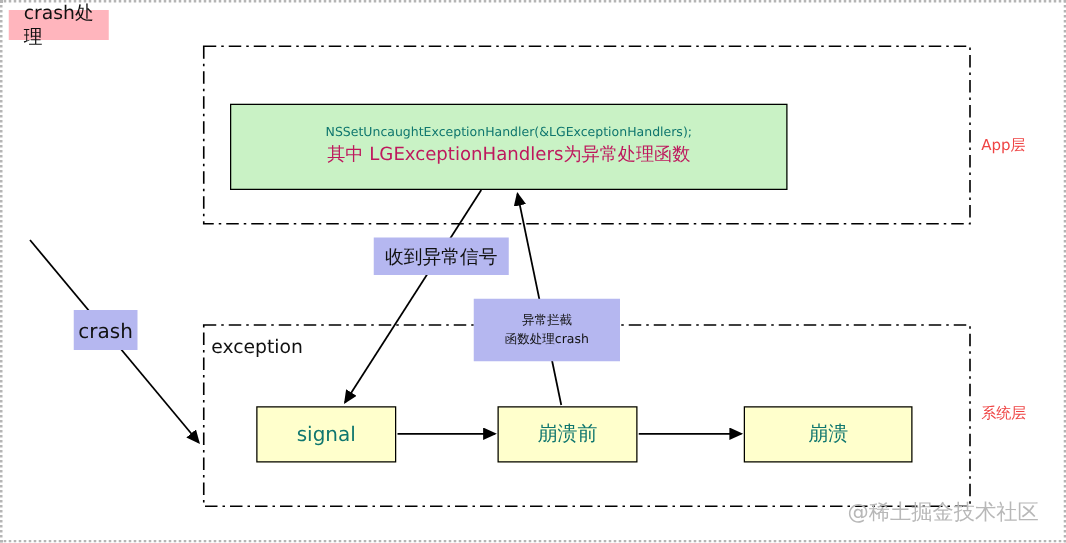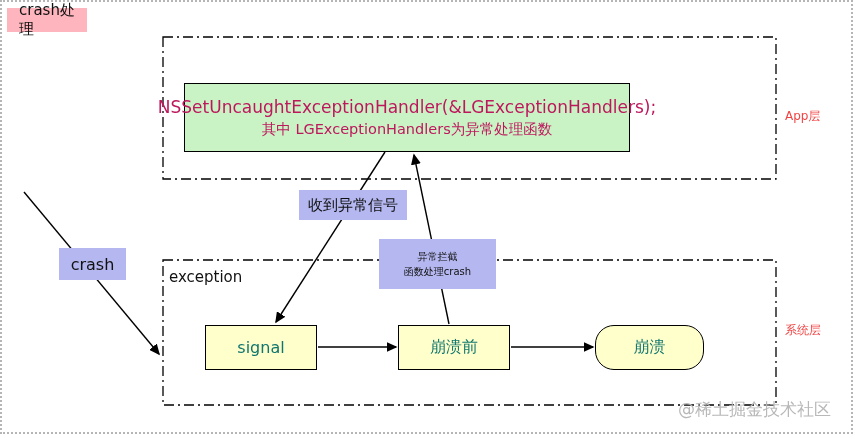--- a/index.html
+++ b/index.html
@@ -20,42 +20,42 @@
     left:5px;top:6px;width:80px;height:24px;
     background:#ffb5bd;color:#111;
     font-size:15px;display:flex;align-items:center;justify-content:center;padding-left:12px;
   }
   .handler-box{
     left:182px;top:81px;width:446px;height:69px;
     background:#c9f2c5;border:1px solid #000;
     display:flex;flex-direction:column;align-items:center;justify-content:center;
     line-height:1.45;
   }
-  .handler-line1{font-size:17px;color:#be185d;white-space:nowrap;}
+  .handler-line1{font-size:10px;color:#0f766e;white-space:nowrap;}
   .handler-line2{font-size:14.5px;color:#be185d;white-space:nowrap;}
 
   .layer-label{font-size:12px;color:#ef4444;white-space:nowrap;}
   .exception-label{left:167px;top:266px;font-size:15px;color:#111;}
 
   .node{
     top:323px;width:112px;height:45px;
     background:#ffffcc;border:1px solid #000;
     display:flex;align-items:center;justify-content:center;
     font-size:16px;color:#0f766e;
   }
   .node-signal{left:203px;}
   .node-precrash{left:396px;}
-  .node-crash{left:593px;width:109px;border-radius:19px;}
+  .node-crash{left:593px;width:135px;}
 
   .edge-label{
     background:#b5b7f0;color:#111;
     display:flex;flex-direction:column;align-items:center;justify-content:center;
     text-align:center;
   }
-  .edge-crash{left:57px;top:246px;width:67px;height:32px;font-size:16px;}
+  .edge-crash{left:57px;top:246px;width:51px;height:32px;font-size:16px;}
   .edge-received{left:297px;top:188px;width:108px;height:30px;font-size:15px;}
   .edge-intercept{left:377px;top:237px;width:117px;height:50px;font-size:10px;line-height:1.55;}
 
   .watermark{left:676px;top:396px;font-size:17px;color:#b8b8b8;white-space:nowrap;}
 </style>
 </head>
 <body>
 
 <div id="canvas">
 

